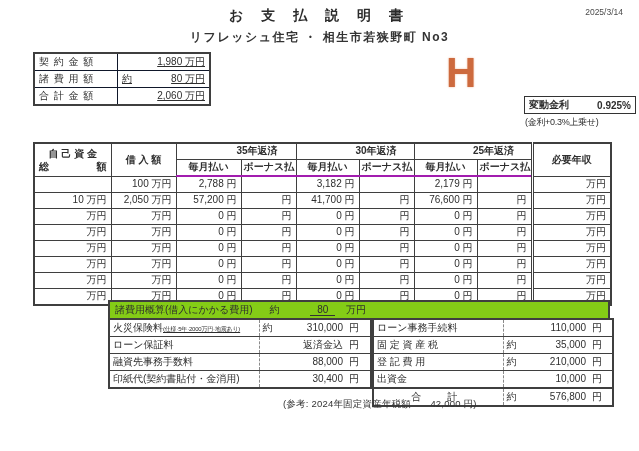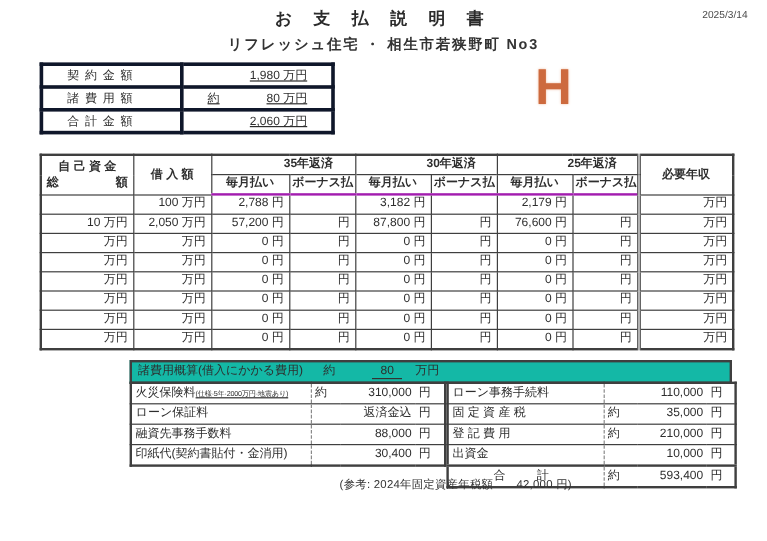--- a/index.html
+++ b/index.html
@@ -12,54 +12,54 @@
   .page{position:absolute;inset:0;background:#ffffff;}
 
   .date{position:absolute;top:7px;right:16px;font-size:8.5px;color:#4a4a4a;}
   .title{position:absolute;top:7px;left:0;right:0;text-align:center;
          font-size:14px;font-weight:bold;letter-spacing:7px;color:#2b2b2b;}
   .subtitle{position:absolute;top:29px;left:0;right:0;text-align:center;
             font-size:12px;font-weight:bold;letter-spacing:1.5px;color:#333;}
 
   
   .summary{position:absolute;top:52px;left:33px;border-collapse:collapse;table-layout:fixed;width:159px;}
-  .summary td{border:3px solid #0f172a;height:16px;font-size:10px;padding:0 20px;white-space:nowrap;}
+  .summary td{border:1px solid #0f172a;height:16px;font-size:10px;padding:0 4px;white-space:nowrap;}
   .summary{border:2px solid #3f3f3f;}
   .summary .lab{width:74px;letter-spacing:1px;}
   .summary .valcell{width:83px;}
   .summary .vflex{display:flex;justify-content:space-between;align-items:center;text-decoration:underline;}
   .summary .vflex .apx{min-width:10px;text-align:left;}
   .summary .vflex .val{flex:1;text-align:right;}
 
   .mark{position:absolute;top:52px;left:446px;font-size:42px;line-height:1;
         font-weight:bold;color:#cd6a3e;text-shadow:0 0 2px rgba(236,166,128,.85);}
 
   .rate{position:absolute;top:96px;left:524px;width:112px;}
   .rate-box{border:1px solid #333;padding:1px 4px;font-size:10px;font-weight:bold;
             display:flex;justify-content:space-between;align-items:center;background:#fff;}
   .rate-note{font-size:9px;margin-top:2px;padding-left:1px;letter-spacing:-0.3px;}
 
   
-  .loan{position:absolute;top:128px;left:33px;border-collapse:collapse;table-layout:fixed;width:577px;}
+  .loan{position:absolute;top:142px;left:33px;border-collapse:collapse;table-layout:fixed;width:577px;}
   .loan{border:2px solid #3f3f3f;}
   .loan th,.loan td{border:1px solid #3f3f3f;font-size:10px;height:15px;
                     padding:0 4px;white-space:nowrap;overflow:hidden;line-height:1.25;}
   .loan th{font-weight:bold;text-align:center;padding:0 2px;}
   .loan thead tr:last-child th{border-bottom:2px solid #a21caf;}
   .loan th.grp{border-bottom:1px dotted #8a8a8a;padding-left:44px;}
   .loan .dot-l{border-left:1px dotted #8a8a8a;}
   .loan .dbl-l{border-left:3px double #3f3f3f;}
   .loan tbody td{text-align:right;}
   .loan .sf{line-height:1.3;}
   .loan .sf .l2{display:flex;justify-content:space-between;padding:0 2px;}
 
   
   .costs{position:absolute;top:300px;left:108px;width:502px;}
   .costs-title{border:2px solid #3f3f3f;height:16px;line-height:16px;font-size:10px;
-               padding-left:5px;background:#14b8a6;white-space:nowrap;}
+               padding-left:5px;background:#84cc16;white-space:nowrap;}
   .costs-title .apx{margin-left:14px;}
   .costs-title .tval{margin-left:28px;border-bottom:1px solid #333;padding:0 7px;}
   .costs-title .tunit{margin-left:8px;}
   .costs-body{display:flex;align-items:flex-start;margin-top:-2px;}
   table.cost{border-collapse:collapse;table-layout:fixed;border:2px solid #3f3f3f;}
   .cost td{border-top:1px solid #3f3f3f;border-bottom:1px solid #3f3f3f;
            border-left:none;border-right:none;height:16px;font-size:10px;
            padding:0 3px;white-space:nowrap;line-height:1.2;}
   .cost-left{width:262px;border-right:none;}
   .cost-right{width:240px;}
@@ -111,20 +111,27 @@
         <span class="apx"></span>
         <span class="val">2,060 万円</span>
       </div>
     </td>
   </tr>
 </tbody>
   </table>
 
   <div class="mark">H</div>
 
+  <div class="rate">
+    <div class="rate-box">
+      <span>変動金利</span>
+      <span>0.925%</span>
+    </div>
+    <div class="rate-note">(金利+0.3%上乗せ)</div>
+  </div>
 
   <table class="loan">
     <colgroup>
       <col style="width:77px">
         <col style="width:65px">
       <col style="width:65px">
         <col style="width:55px">
       <col style="width:63px">
         <col style="width:55px">
       <col style="width:63px">
@@ -166,21 +173,21 @@
     <td>2,179 円</td>
     <td class="dot-l"></td>
     <td class="dbl-l">万円</td>
   </tr>
 
   <tr>
     <td>10 万円</td>
     <td>2,050 万円</td>
     <td>57,200 円</td>
     <td class="dot-l">円</td>
-    <td>87,800 円</td>
+    <td>41,700 円</td>
     <td class="dot-l">円</td>
     <td>76,600 円</td>
     <td class="dot-l">円</td>
     <td class="dbl-l">万円</td>
   </tr>
 
   <tr>
     <td>万円</td>
     <td>万円</td>
     <td>0 円</td>
@@ -340,21 +347,21 @@
   <tr>
     <td class="lbl">出資金</td>
     <td class="apx"></td>
     <td class="val">10,000</td>
     <td class="unit">円</td>
   </tr>
 
   <tr class="total-row">
     <td class="lbl total-lbl">合　計</td>
     <td class="apx">約</td>
-    <td class="val">593,400</td>
+    <td class="val">576,800</td>
     <td class="unit">円</td>
   </tr>
 </tbody>
       </table>
     </div>
   </div>
 
   <div class="footnote">(参考: 2024年固定資産年税額　　42,000 円)</div>
 
 </div>

